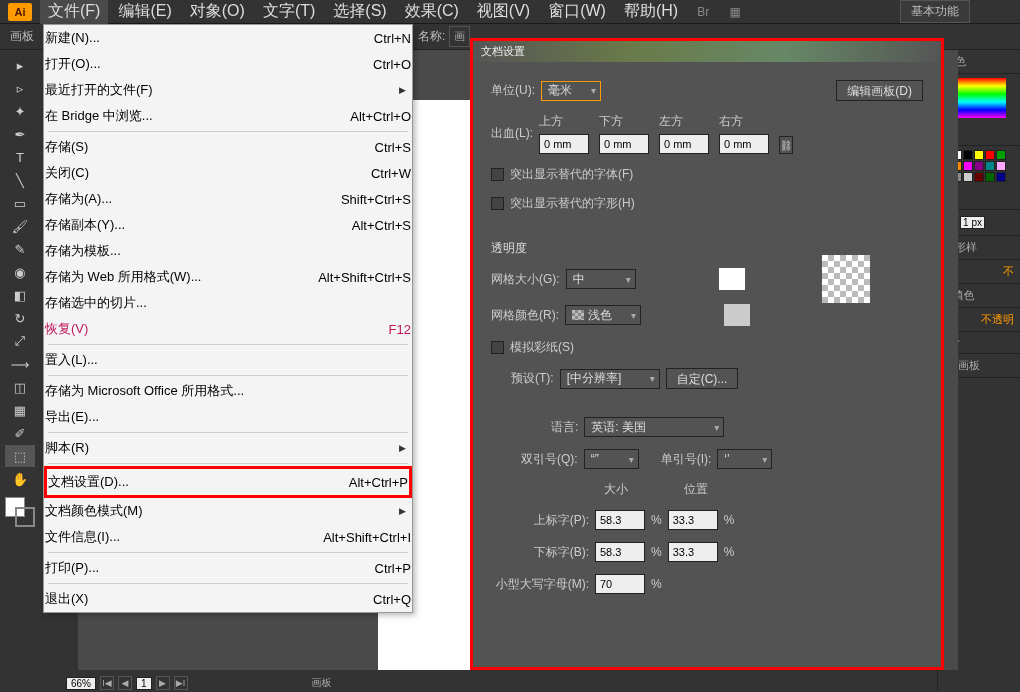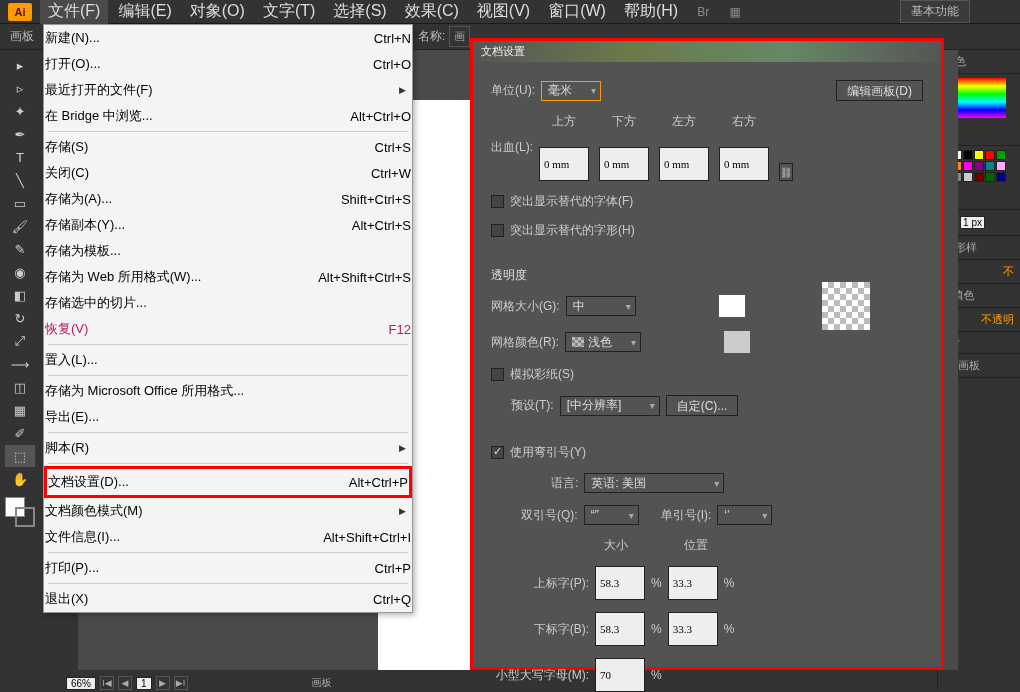--- a/index.html
+++ b/index.html
@@ -39,25 +39,25 @@
 .doc-panel { position: absolute; left: 470px; top: 38px; width: 474px; height: 632px; border: 3px solid #ff0000; background: #535353; z-index: 50; }
 .doc-panel-title { background: linear-gradient(to right, #555, #6a7a4a, #668866, #555); color: #eee; padding: 3px 8px; font-size: 11px; }
 .doc-content { padding: 18px 18px; color: #d8d8d8; font-size: 12px; }
 .section-title { color: #ddd; margin-bottom: 10px; }
 .row { display: flex; align-items: center; gap: 6px; margin-bottom: 12px; flex-wrap: wrap; }
 .lbl { color: #ccc; font-size: 12px; }
 .dd { border: 1px solid #222; background: #535353; padding: 2px 28px 2px 6px; color: #ddd; position: relative; font-size: 12px; height: 20px; display: flex; align-items: center; min-width: 50px; }
 .dd::after { content: "▾"; position: absolute; right: 4px; font-size: 10px; color: #aaa; }
 .dd.orange { border-color: #ff9a00; }
 .btn { border: 1px solid #222; background: #535353; padding: 2px 10px; color: #ddd; font-size: 12px; cursor: pointer; height: 21px; }
-.txt { border: 1px solid #222; background: #eeeeee; color: #000; padding: 1px 4px; width: 50px; font-size: 11px; height: 34px; font-family: Liberation Serif, serif; }
+.txt { border: 1px solid #222; background: #eeeeee; color: #000; padding: 1px 4px; width: 50px; font-size: 11px; height: 20px; }
 .chk { width: 13px; height: 13px; border: 1px solid #222; background: #444; display: inline-block; position: relative; }
 .chk.on::after { content: "✓"; color: #ddd; position: absolute; top: -2px; left: 1px; font-size: 11px; }
 .bleed-cols { display: flex; gap: 10px; align-items: flex-end; }
-.bleed-col { display: flex; flex-direction: column; align-items: center; gap: 17px; }
+.bleed-col { display: flex; flex-direction: column; gap: 4px; }
 .link-icon { width: 14px; height: 18px; border: 1px solid #222; display: flex; align-items: center; justify-content: center; font-size: 10px; }
 .spacer { height: 16px; }
 .grid-swatch { width: 28px; height: 24px; border: 1px solid #555; }
 .checker { background: repeating-conic-gradient(#bbb 0 25%, #fff 0 50%) 0 0/12px 12px; }
 
 
 .right-panels { position: absolute; right: 0; top: 50px; width: 83px; height: 640px; background: #333; border-left: 1px solid #222; }
 .rp-tab { padding: 4px 6px; color: #aaa; font-size: 11px; border-bottom: 1px solid #222; }
 .color-strip { width: 54px; height: 40px; background: linear-gradient(to bottom, red, yellow, lime, cyan, blue, magenta); margin: 4px auto; }
 .swatch-grid { display: grid; grid-template-columns: repeat(5, 10px); gap: 1px; margin: 4px auto; width: 54px; }
@@ -287,24 +287,20 @@
         <span class="chk"></span>
         <span class="lbl">模拟彩纸(S)</span>
       </div>
     <div class="row" style="margin-left:20px">
       <span class="lbl">预设(T):</span>
       <span class="dd" style="min-width:100px">[中分辨率]</span>
       <span class="btn">自定(C)...</span>
     </div>
 
     <div class="spacer"></div>
-    <div class="row">
-        <span class="chk on"></span>
-        <span class="lbl">使用弯引号(Y)</span>
-      </div>
     <div class="row" style="margin-left:60px">
       <span class="lbl">语言:</span>
       <span class="dd" style="min-width:140px">英语: 美国</span>
     </div>
     <div class="row" style="margin-left:30px">
       <span class="lbl">双引号(Q):</span>
       <span class="dd" style="min-width:55px">“”</span>
       <span class="lbl" style="margin-left:16px">单引号(I):</span>
       <span class="dd" style="min-width:55px">‘’</span>
     </div>

